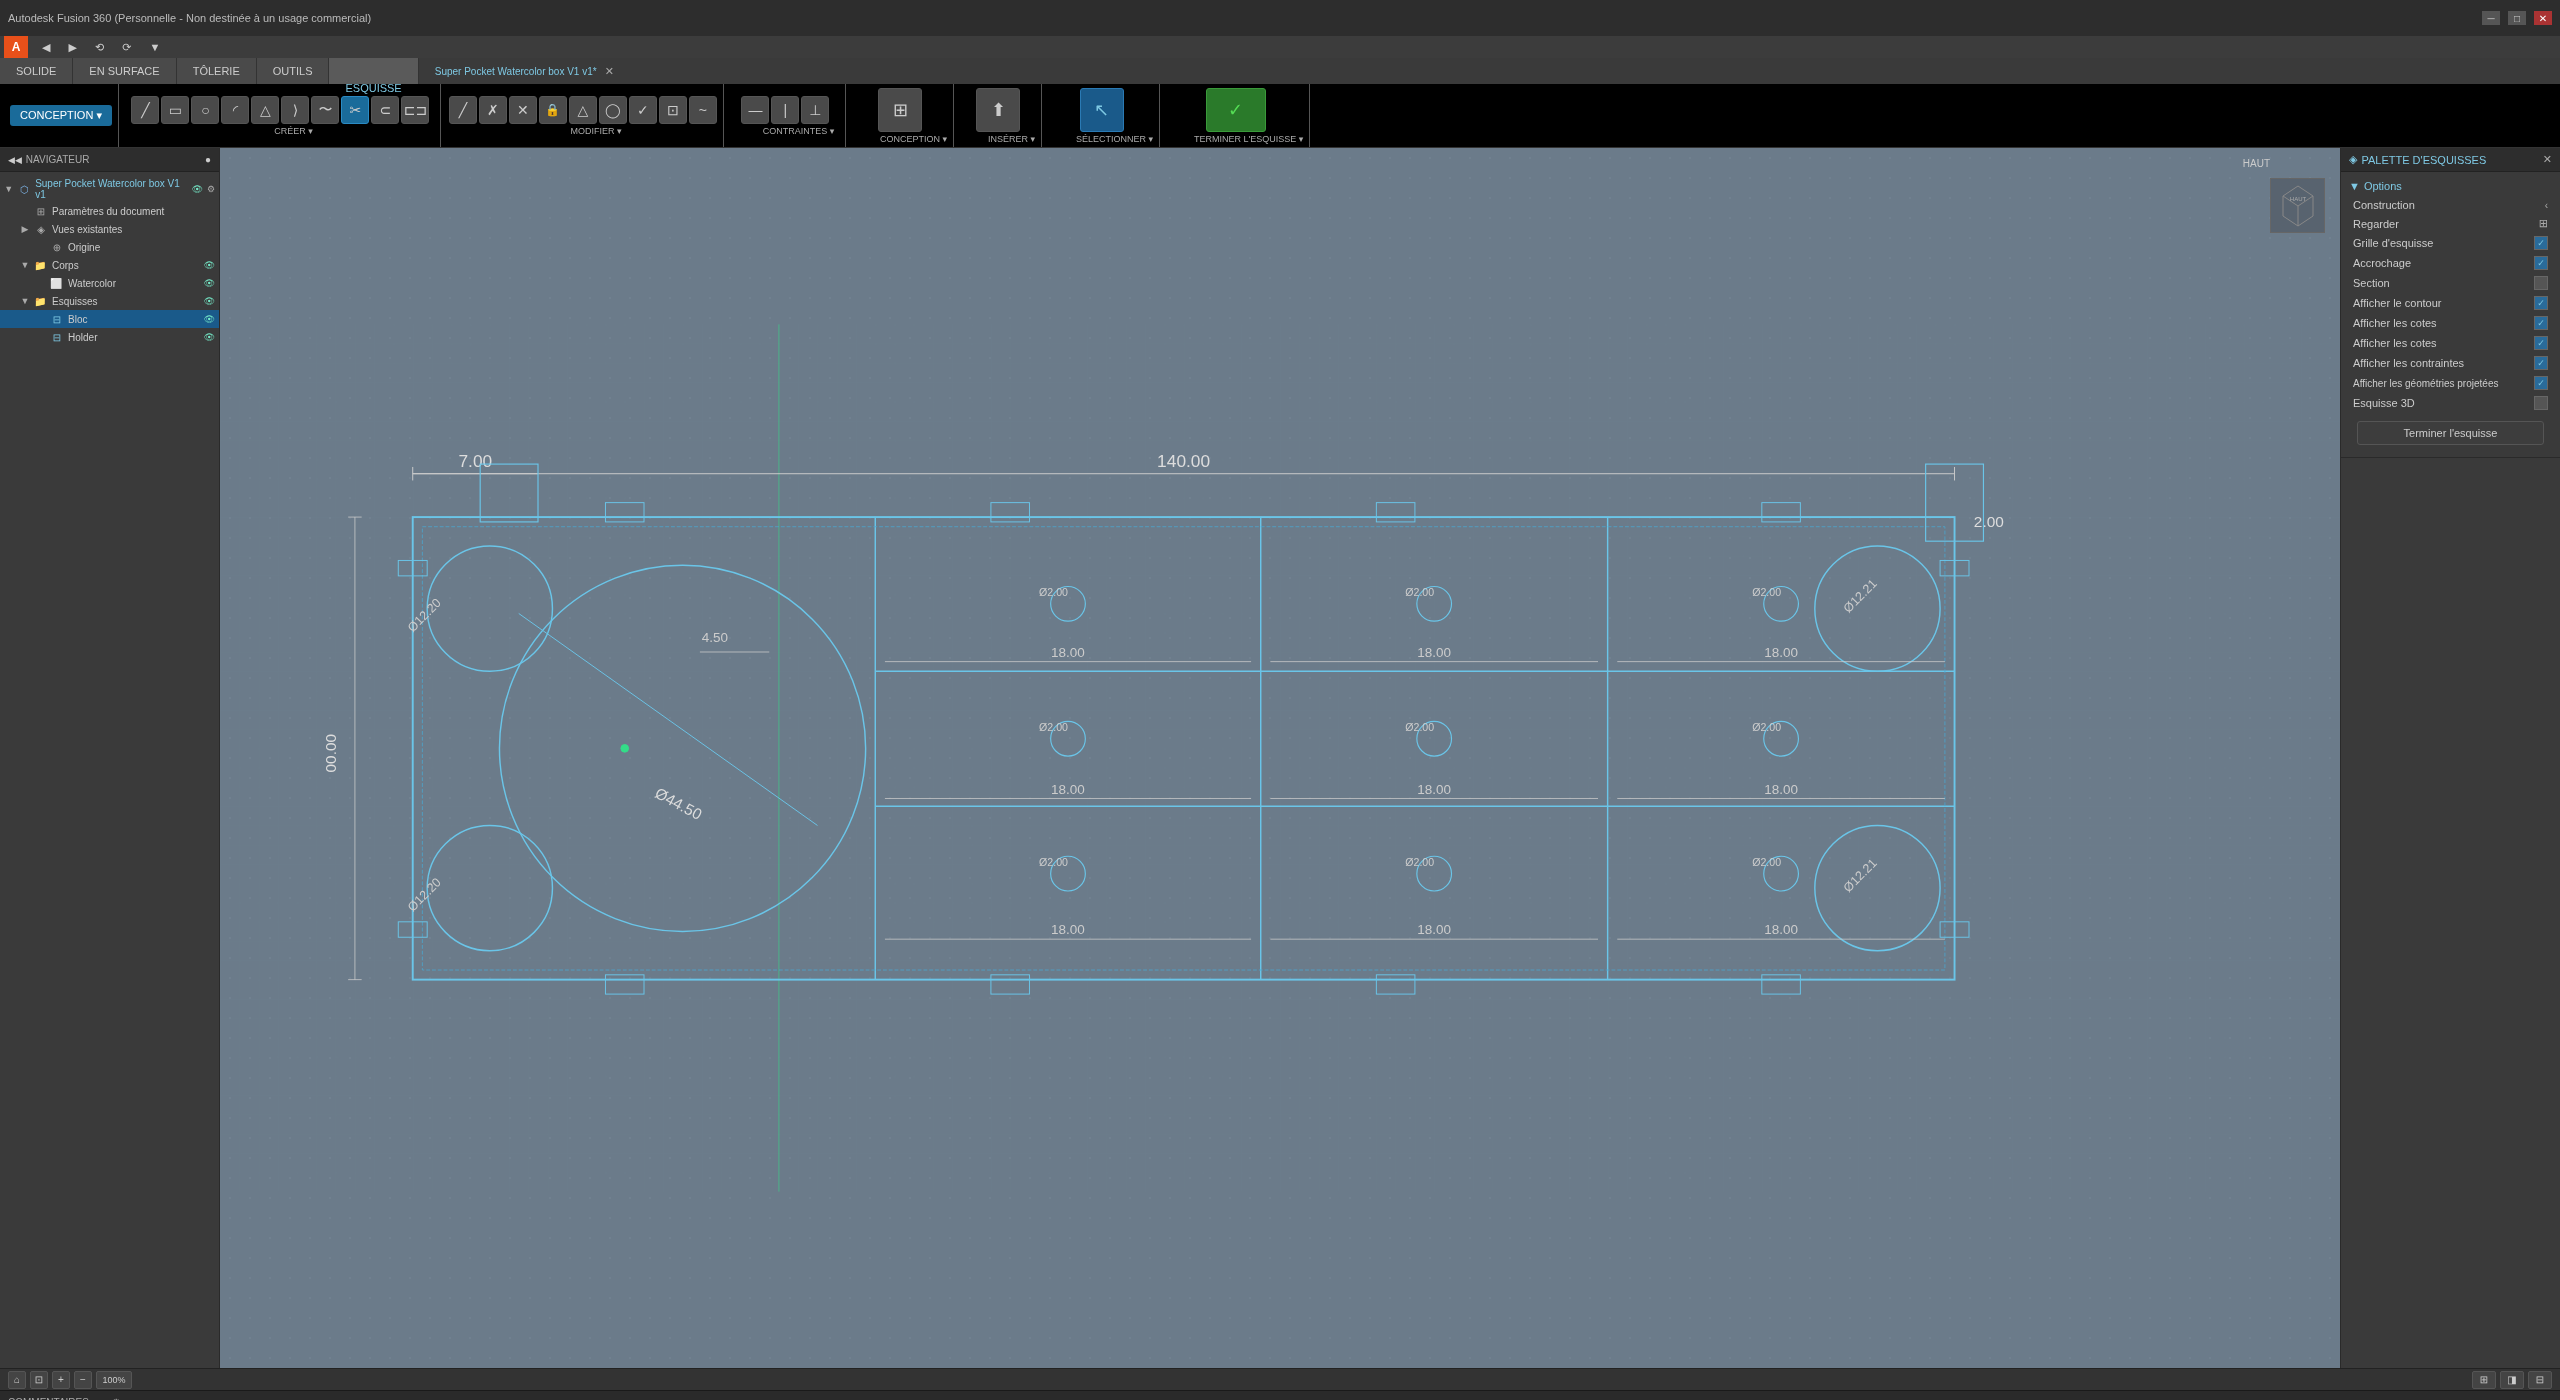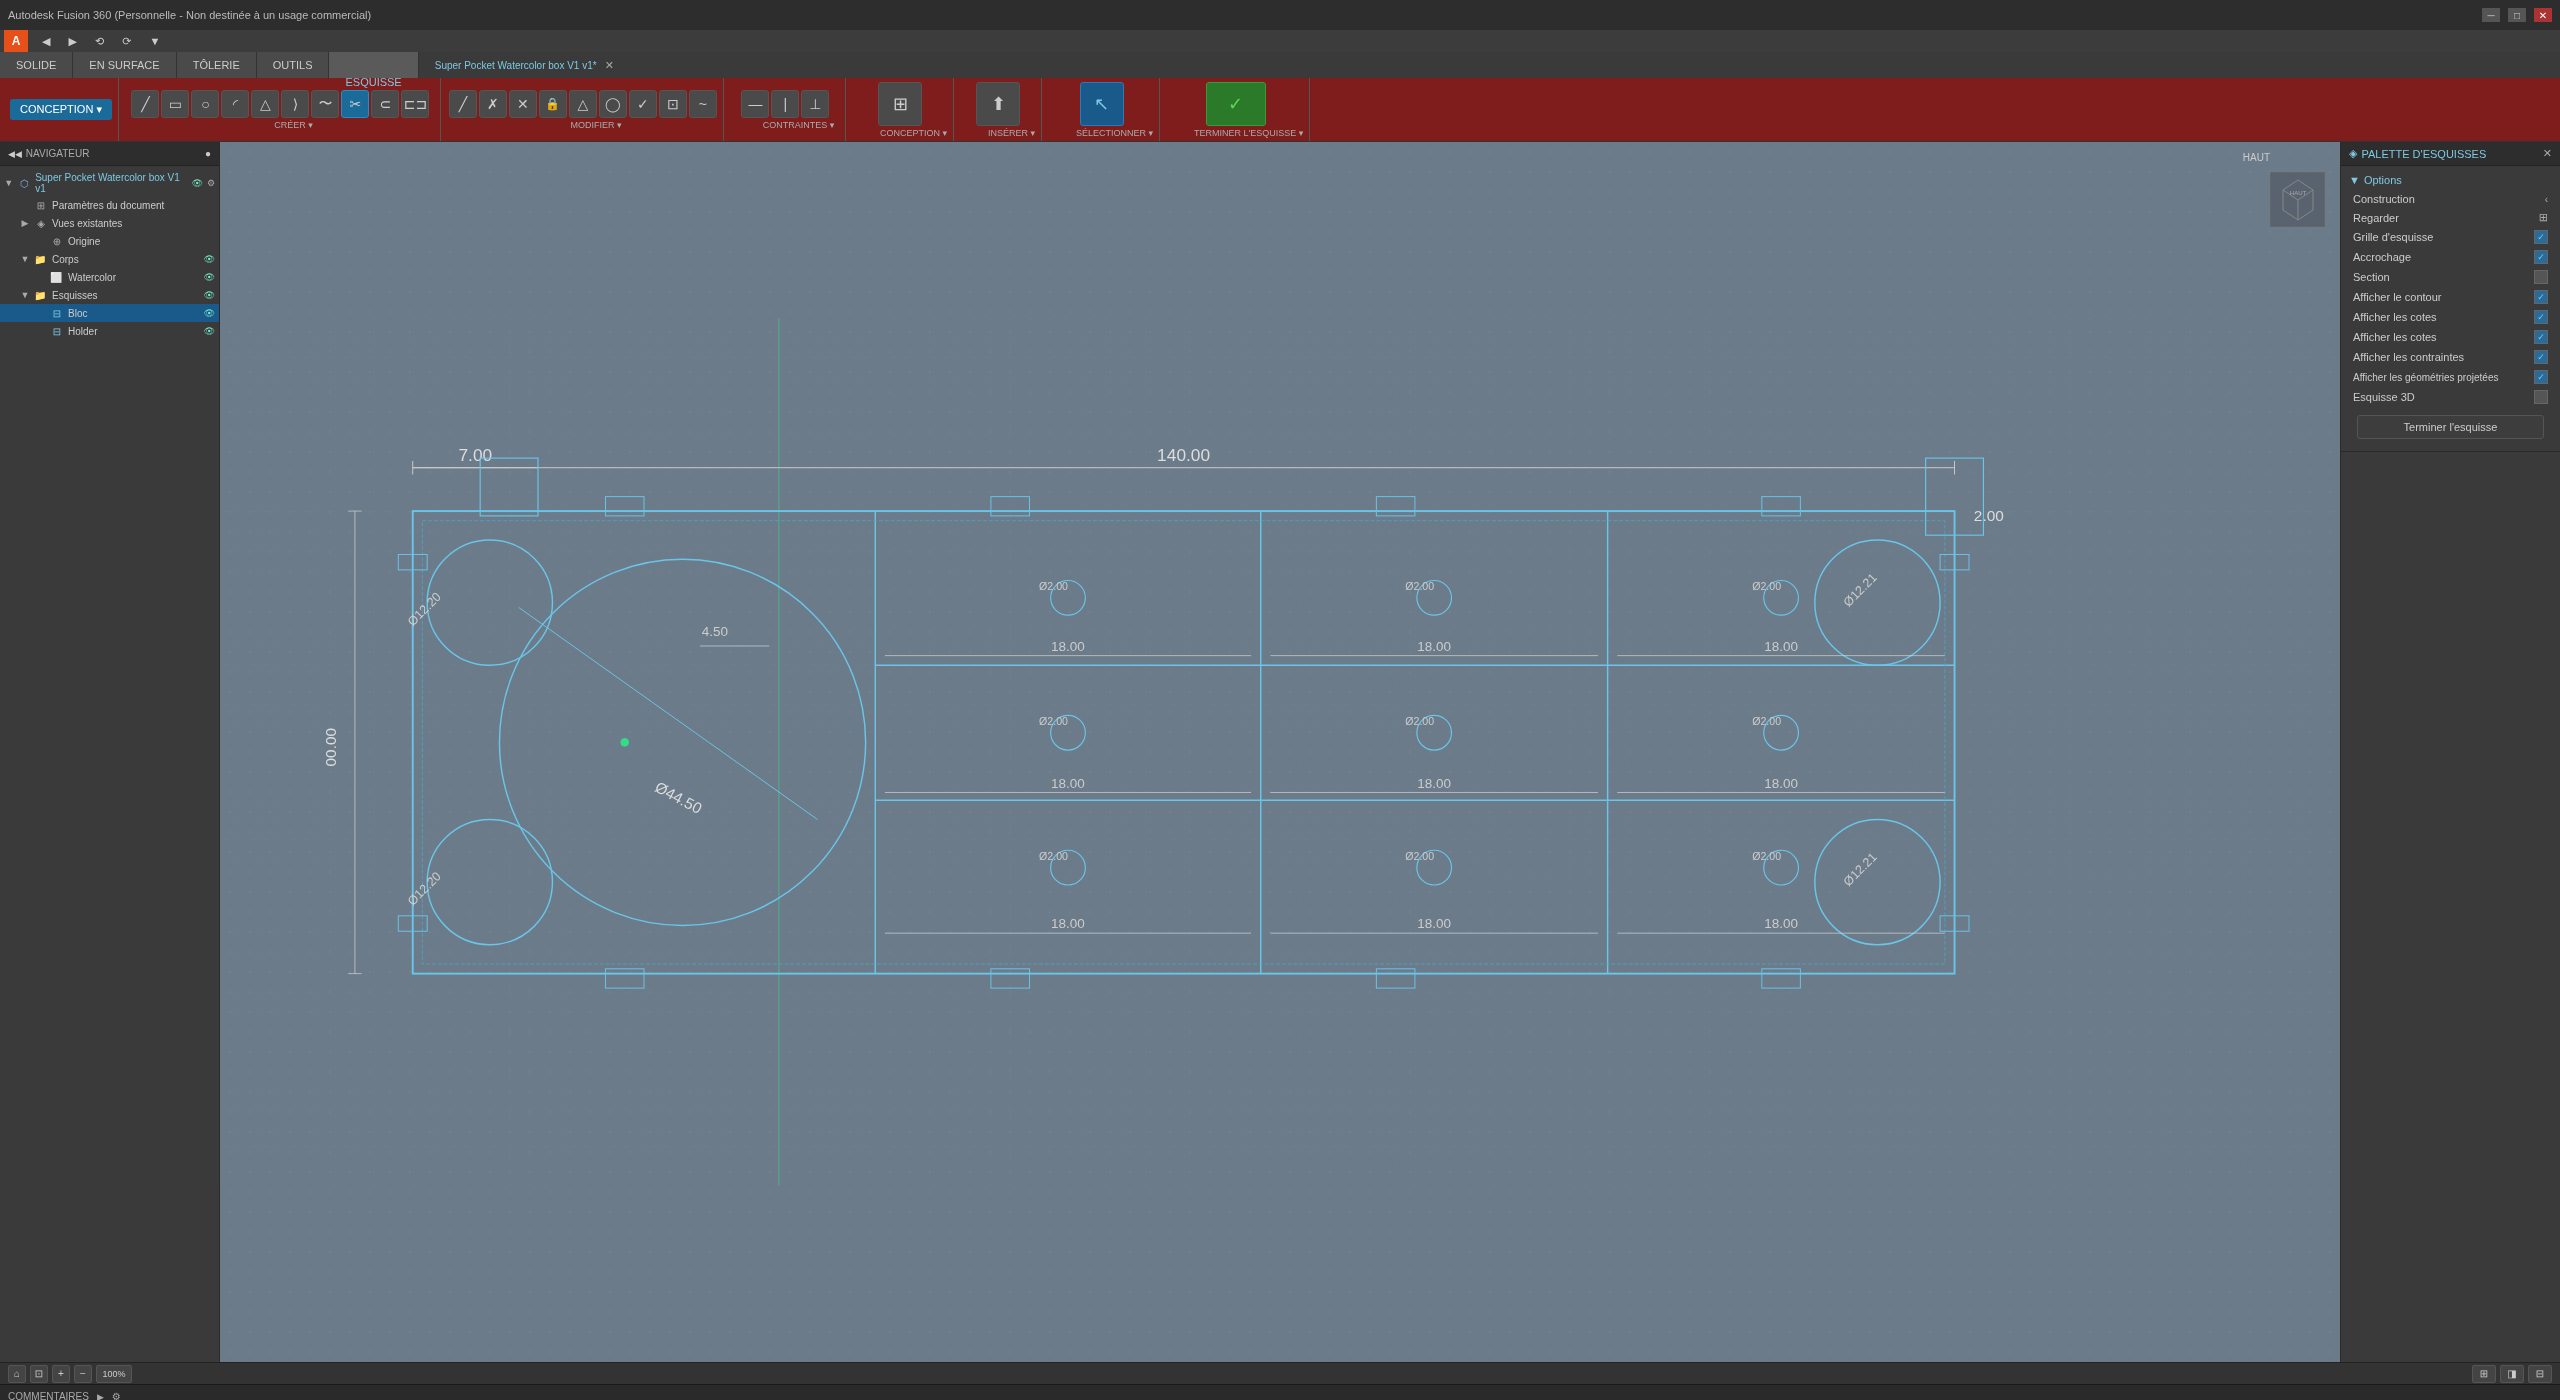--- a/index.html
+++ b/index.html
@@ -9,21 +9,21 @@
       background: #6b7b8a;
       font-family: 'Segoe UI', Arial, sans-serif;
       font-size: 11px;
       color: #e0e0e0;
       overflow: hidden;
       position: relative;
     }
 
     
     #title-bar {
-      height: 30px;
+      height: 36px;
       background: #2d2d2d;
       display: flex;
       align-items: center;
       justify-content: space-between;
       padding: 0 8px;
       color: #ccc;
       font-size: 11px;
     }
 
     
@@ -60,21 +60,21 @@
       border-right: 1px solid #333;
     }
     .tab.active {
       background: #5a5a5a;
       color: #fff;
     }
 
     
     #toolbar-area {
       height: 64px;
-      background: #7f1d1d;
+      background: #000000;
       display: flex;
       align-items: stretch;
       border-bottom: 1px solid #333;
       padding: 0 4px;
       gap: 2px;
       overflow: hidden;
     }
     .toolbar-section {
       display: flex;
       flex-direction: column;

